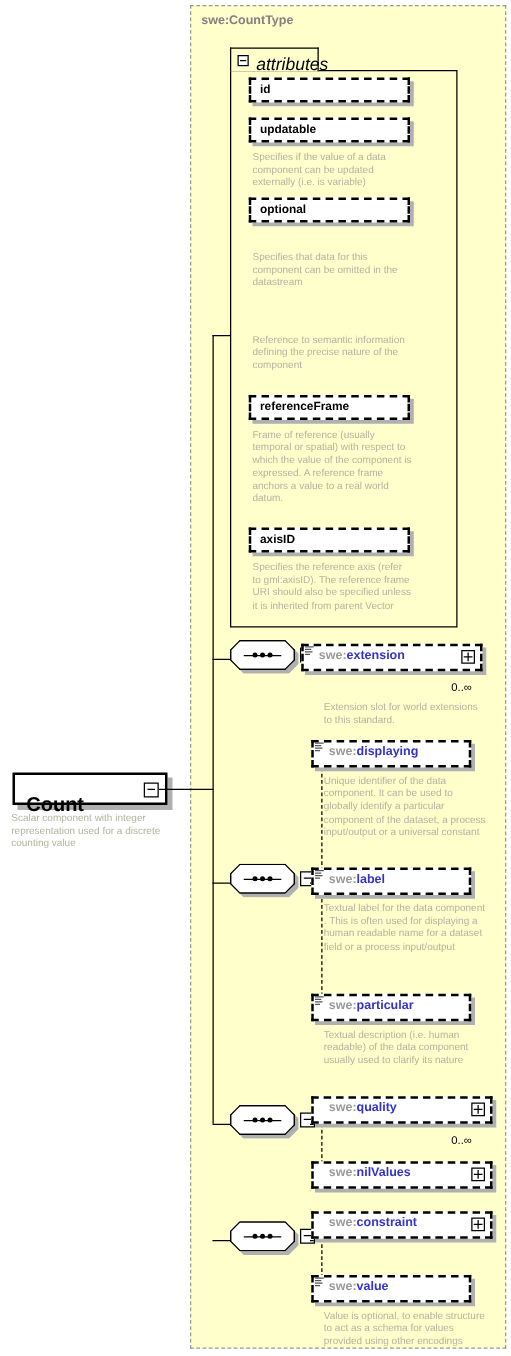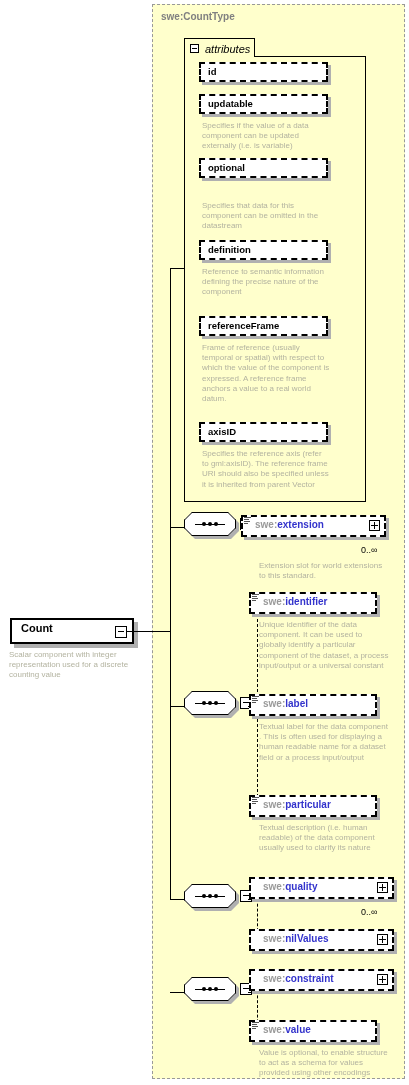--- a/index.html
+++ b/index.html
@@ -19,21 +19,21 @@
     position:absolute;left:161px;top:11px;
     font-size:10px;font-weight:bold;color:#808080;white-space:nowrap;
   }
 
   
   .attr-tab{
     position:absolute;left:184px;top:38px;width:71px;height:19px;
     background:#ffffcc;border:1px solid #000;border-bottom:none;box-sizing:border-box;
   }
   .attr-tab .lbl{
-    position:absolute;left:20px;top:4px;font-style:italic;font-size:11px;color:#000;
+    position:absolute;left:20px;top:4px;font-style:italic;font-size:14px;color:#000;
   }
   .minus-sq{
     position:absolute;width:9px;height:9px;border:1px solid #000;background:#fff;
     box-sizing:border-box;
   }
   .minus-sq::before{
     content:"";position:absolute;left:1px;top:3px;width:5px;height:1px;background:#000;
   }
   .attr-tab .minus-sq{left:5px;top:5px;}
 
@@ -131,21 +131,21 @@
     content:"";position:absolute;left:2px;top:4px;width:6px;height:1px;background:#000;
   }
 
   
   .root{position:absolute;left:10px;top:618px;width:124px;height:26px;}
   .root .shadow{position:absolute;left:4px;top:4px;width:124px;height:26px;background:#b0b0b0;}
   .root .box{
     position:absolute;left:0;top:0;width:124px;height:26px;
     background:#ffffff;border:2px solid #000;box-sizing:border-box;
   }
-  .root .nm{position:absolute;left:11px;top:4px;font-size:11px;font-weight:bold;color:#000;}
+  .root .nm{position:absolute;left:11px;top:18px;font-size:16px;font-weight:bold;color:#000;}
   .root .minus-box{
     position:absolute;left:105px;top:8px;width:12px;height:12px;border:1px solid #000;
     background:#fff;box-sizing:border-box;
   }
   .root .minus-box::before{
     content:"";position:absolute;left:2px;top:4px;width:6px;height:1px;background:#000;
   }
   .root-doc{position:absolute;left:9px;top:650px;width:140px;}
 
   
@@ -183,25 +183,20 @@
   </div>
   <div class="doc attrdoc" style="top:121px;">Specifies if the value of a data component can be updated externally (i.e. is variable)</div>
 
   <div class="attr" style="top:158px;text-align:center;">
     <div class="shadow"></div>
     <div class="box"></div>
     <div class="nm">optional</div>
   </div>
   <div class="doc attrdoc" style="top:201px;">Specifies that data for this component can be omitted in the datastream</div>
 
-  <div class="attr" style="top:240px;">
-    <div class="shadow"></div>
-    <div class="box"></div>
-    <div class="nm">definition</div>
-  </div>
   <div class="doc attrdoc" style="top:267px;">Reference to semantic information defining the precise nature of the component</div>
 
   <div class="attr" style="top:316px;">
     <div class="shadow"></div>
     <div class="box"></div>
     <div class="nm">referenceFrame</div>
   </div>
   <div class="doc attrdoc" style="top:343px;">Frame of reference (usually temporal or spatial) with respect to which the value of the component is expressed. A reference frame anchors a value to a real world datum.</div>
 
   <div class="attr" style="top:422px;">
@@ -284,21 +279,21 @@
   <div class="elem" style="left:249px;top:592px;width:140px;height:24px;">
     <div class="shadow" style="width:128px;height:22px;"></div>
     <div class="box" style="width:128px;height:22px;"></div>
     <div class="doc-marker">
         <i></i>
         <i></i>
         <i></i>
         <i></i>
       </div>
     <div class="nm">
-      <span class="pre">swe:</span><span class="post">identifier</span>
+      <span class="pre">swe:</span><span class="post">displaying</span>
     </div>
   </div>
   <div class="doc" style="left:259px;top:620px;width:132px;">Unique identifier of the data component. It can be used to globally identify a particular component of the dataset, a process input/output or a universal constant</div>
 
   <div class="elem" style="left:249px;top:694px;width:140px;height:24px;">
     <div class="shadow" style="width:128px;height:22px;"></div>
     <div class="box" style="width:128px;height:22px;"></div>
     <div class="doc-marker">
         <i></i>
         <i></i>

